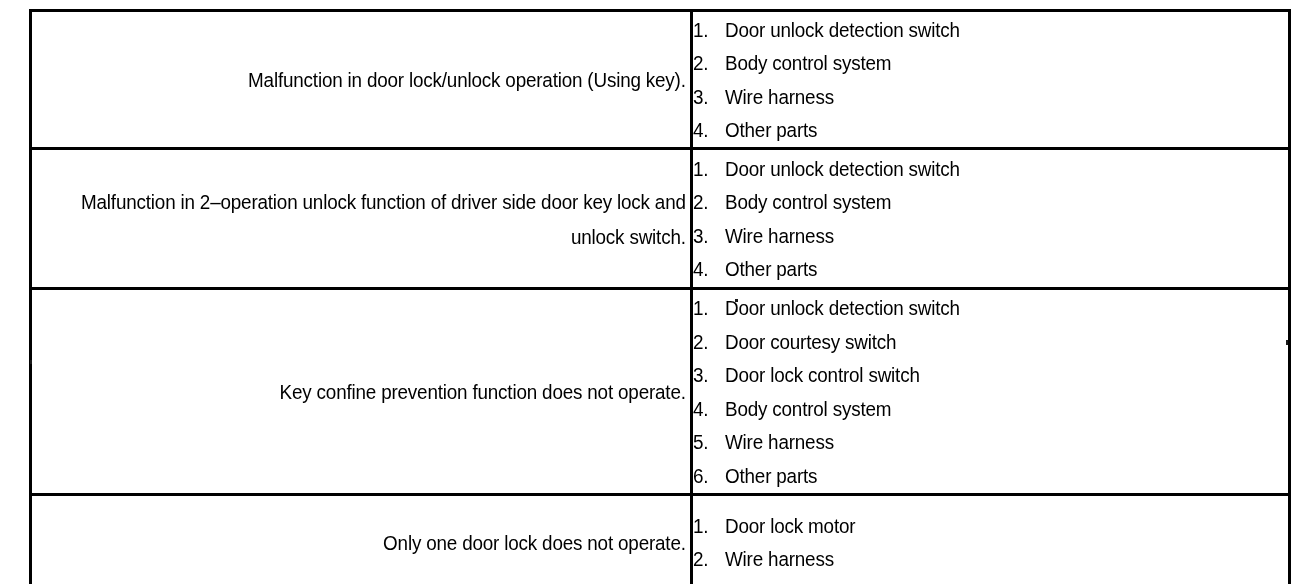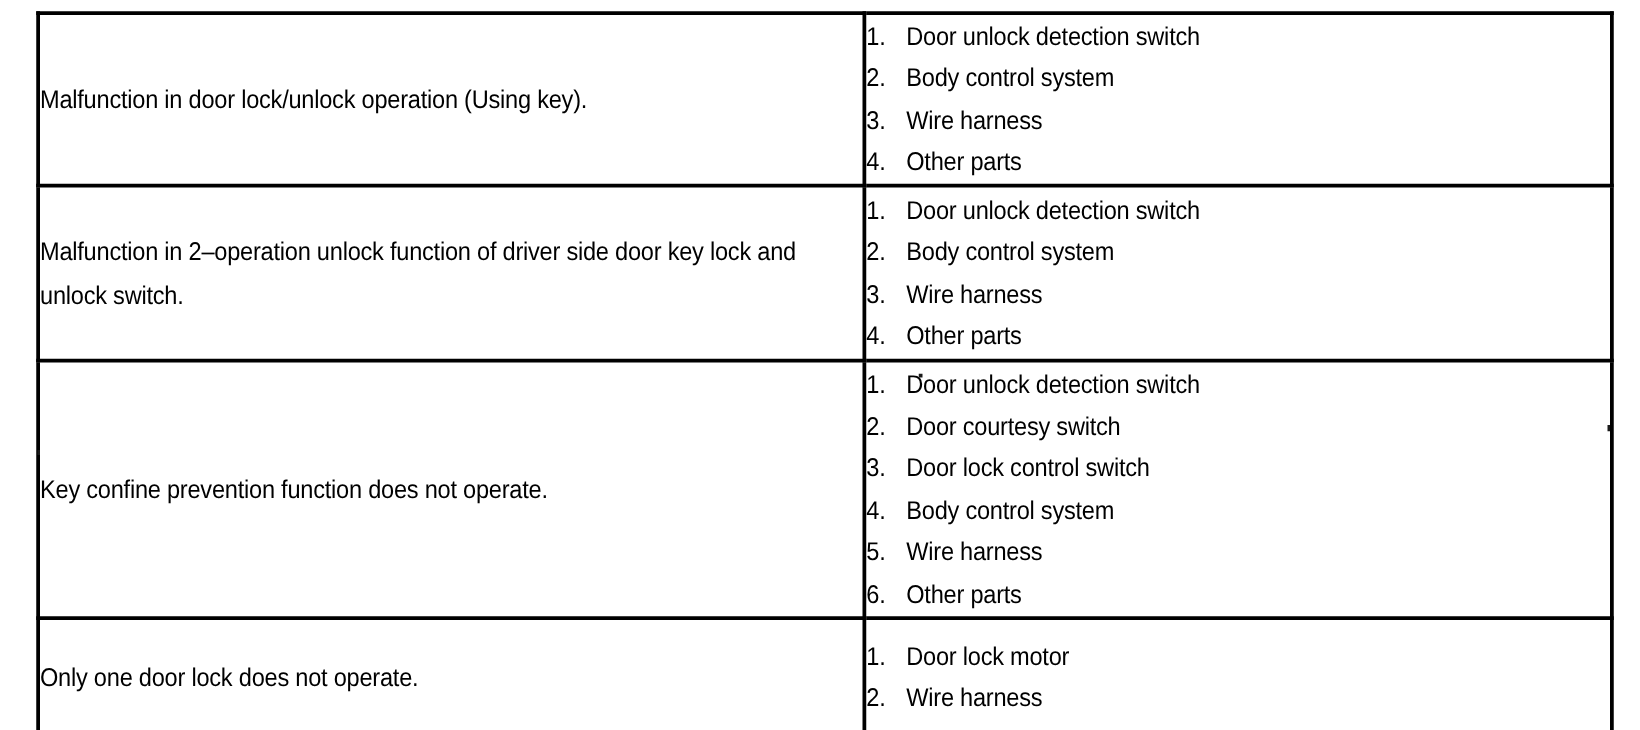--- a/index.html
+++ b/index.html
@@ -46,20 +46,21 @@
     background: #ffffff;
   }
 
   
   #symptom-table tr > td { border-width: 3px; }
 
   
   .symptom-cell {
     padding: 6px 0 6px 12px;
     vertical-align: middle;
+    text-align: right;
   }
   .symptom-text {
     font-size: 20.5px;
     line-height: 35px;
     letter-spacing: -0.2px;
     font-stretch: condensed;
     transform: scaleX(0.92);
     transform-origin: left center;
     width: 108%;
     white-space: normal;

